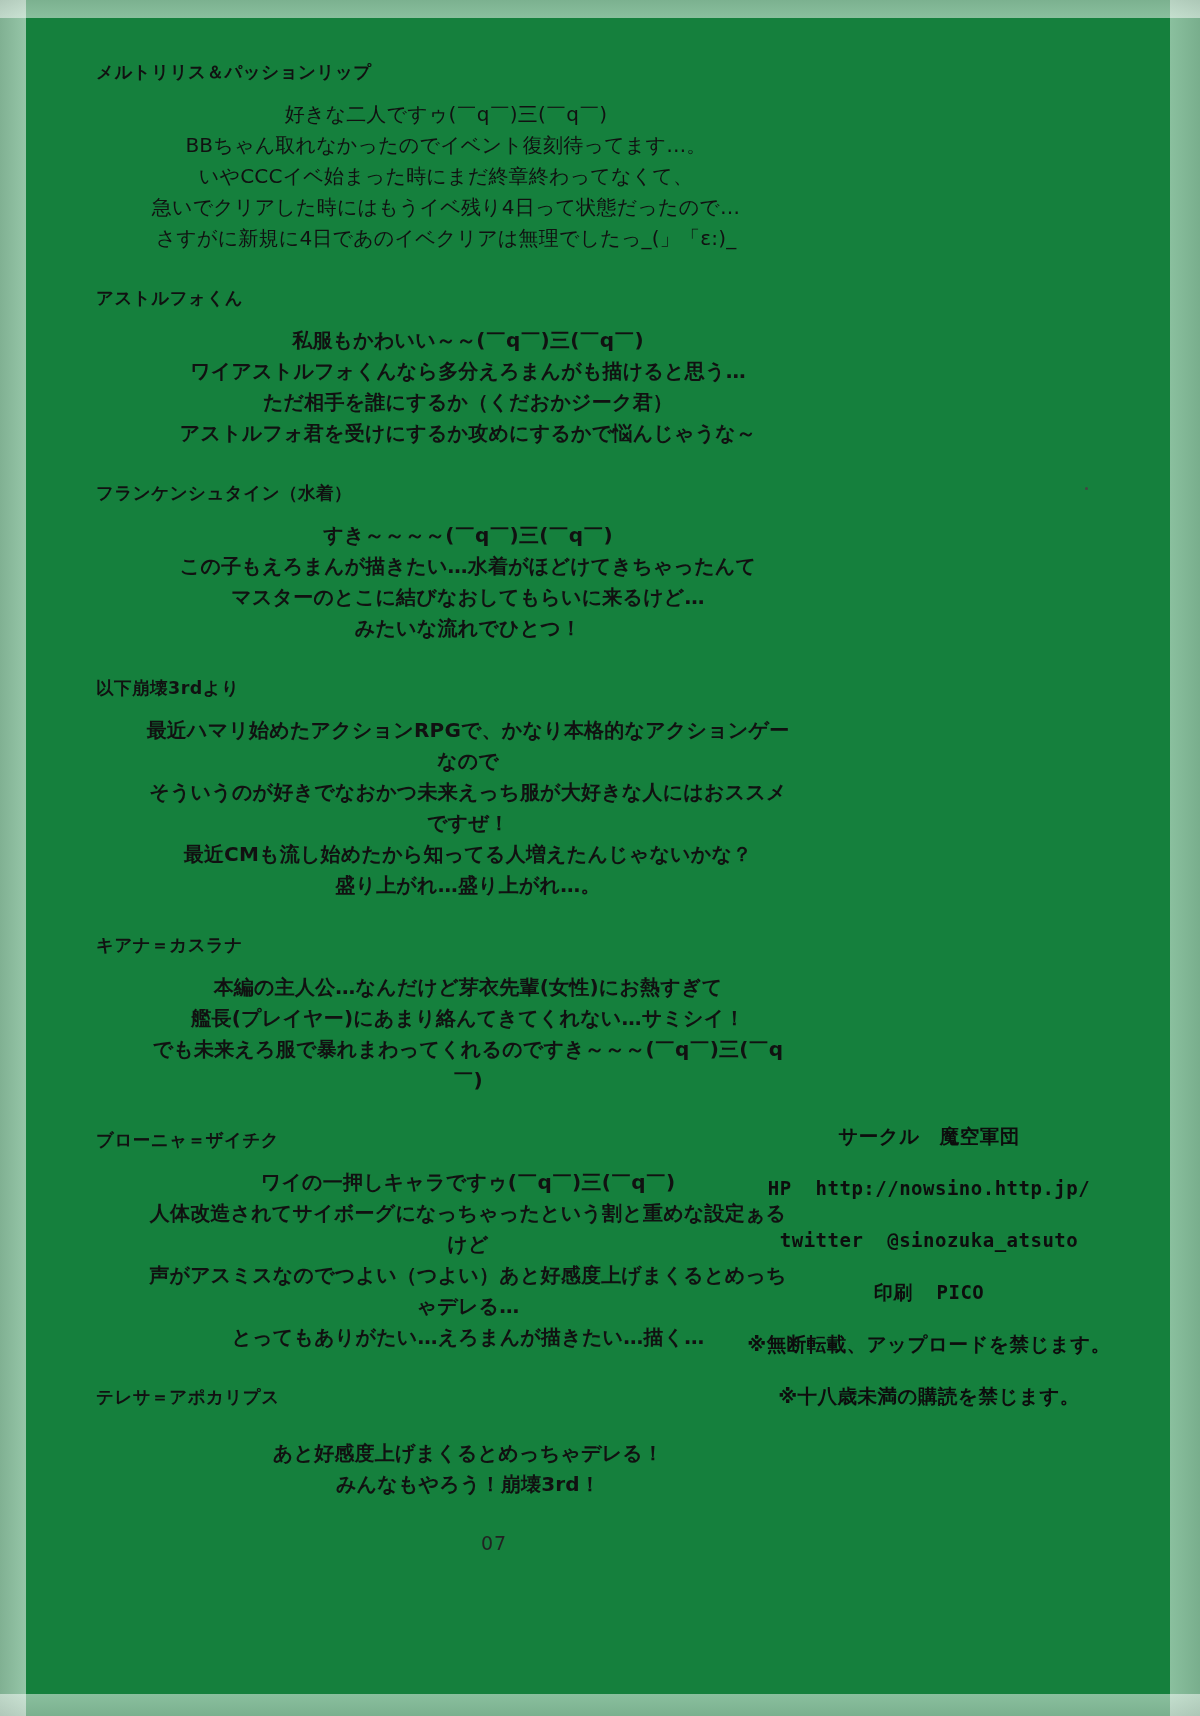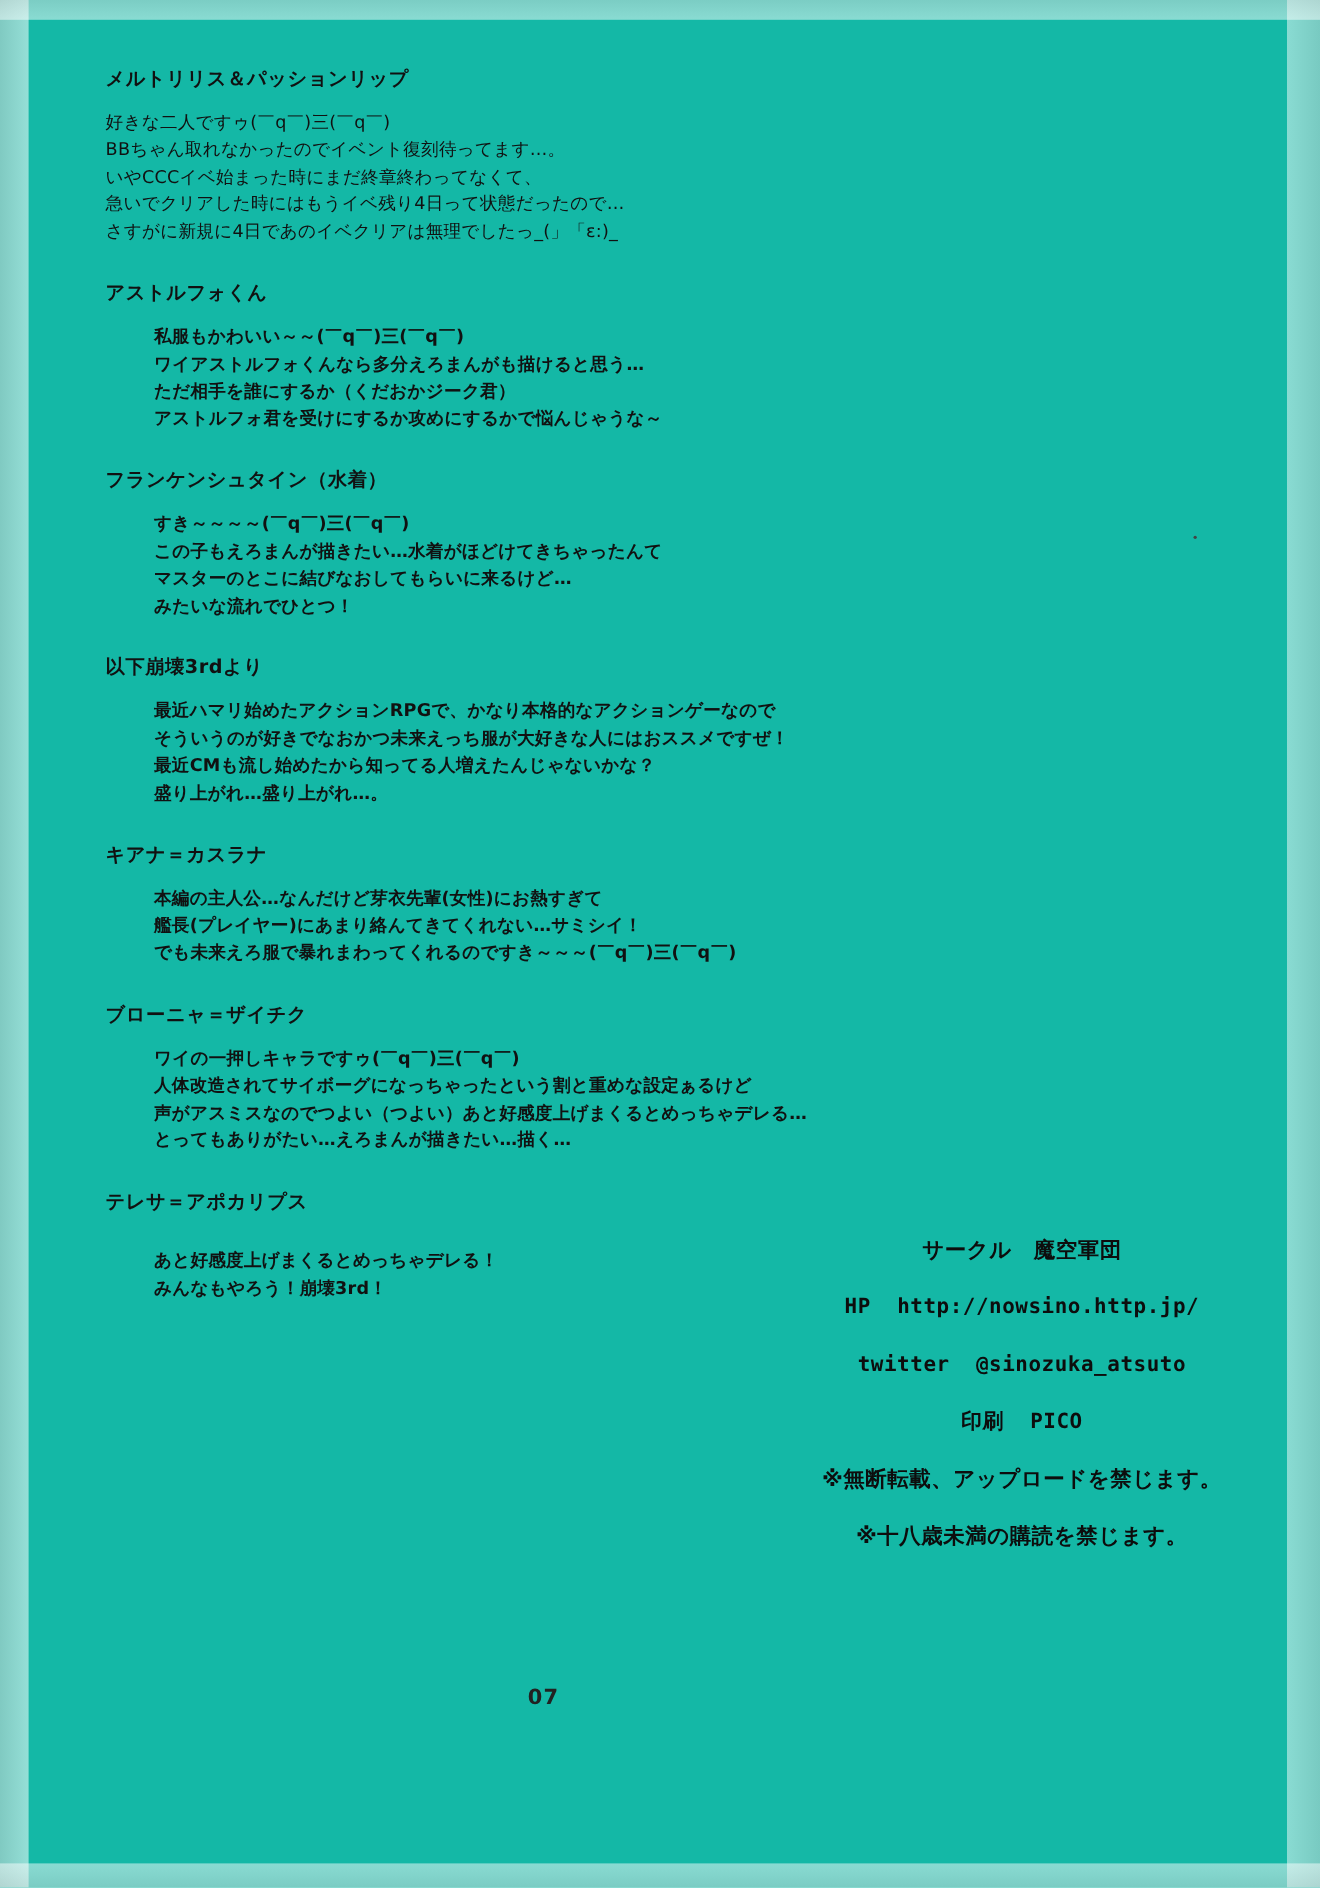--- a/index.html
+++ b/index.html
@@ -14,21 +14,21 @@
     color: #111111;
     position: relative;
     overflow: hidden;
   }
   .page {
     position: absolute;
     left: 0;
     top: 0;
     width: 1200px;
     height: 1716px;
-    background: #14b8a6;
+    background: #15803d;
   }
   
   .edge-left {
     position: absolute;
     left: 0; top: 0;
     width: 26px; height: 1716px;
     background: linear-gradient(to right, #d8d8d8, #ffffff);
     opacity: .55;
   }
   .edge-right {
@@ -70,25 +70,26 @@
     width: 700px;
   }
   .sec-head {
     font-weight: bold;
     font-size: 17.5px;
     letter-spacing: .5px;
     margin: 0 0 16px 0;
     line-height: 1.2;
   }
   .sec-body {
-    font-size: 16px;
+    font-size: 20px;
     line-height: 1.55;
     margin: 0;
     white-space: pre-line;
     letter-spacing: .2px;
+    text-align: center;
   }
   .sec-body.bold {
     font-weight: bold;
     margin-left: 44px;
   }
   .section { margin-bottom: 34px; }
   .section.tight { margin-bottom: 30px; }
 
   .colophon {
     position: absolute;
@@ -114,21 +115,20 @@
   .page-num {
     position: absolute;
     left: 0;
     top: 1532px;
     width: 988px;
     text-align: center;
     font-family: "DejaVu Sans", "Liberation Sans", sans-serif;
     font-size: 19px;
     color: #222;
     letter-spacing: 1px;
-    font-weight: bold;
   }
   .speck {
     position: absolute;
     width: 3px; height: 3px;
     background: #444;
     border-radius: 50%;
   }
 </style>
 </head>
 <body>

